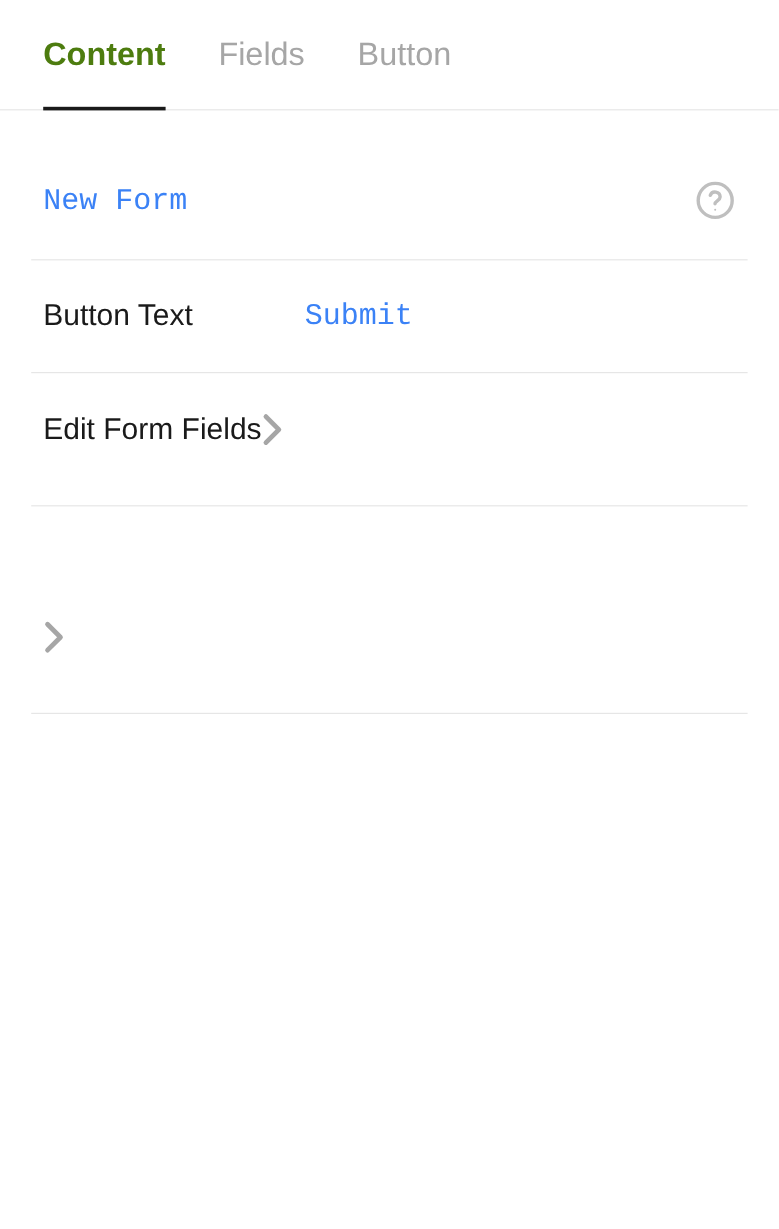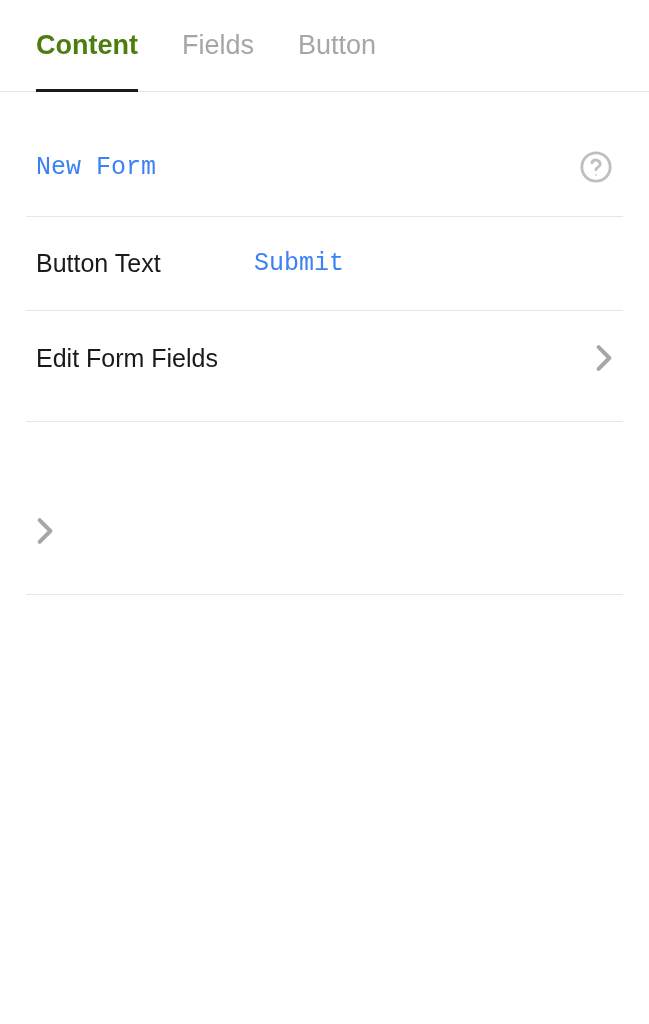--- a/index.html
+++ b/index.html
@@ -76,21 +76,20 @@
       flex-shrink: 0;
       cursor: pointer;
     }
     .help-icon svg {
       width: 100%;
       height: 100%;
     }
     .row-action {
       display: flex;
       align-items: center;
-      justify-content: space-between;
       padding: 32px 10px 48px 10px;
       border-bottom: 1px solid #e6e6e6;
       cursor: pointer;
       min-height: 94px;
     }
     .row-action-label {
       font-size: 25px;
       color: #1a1a1a;
     }
     .chevron-icon {

